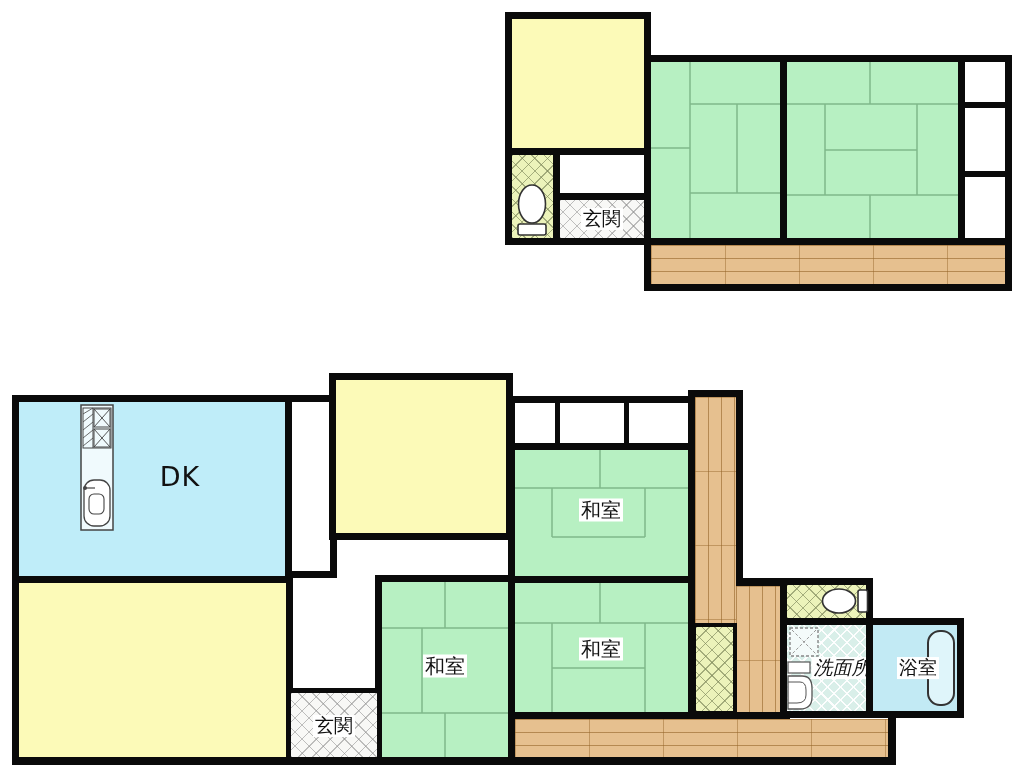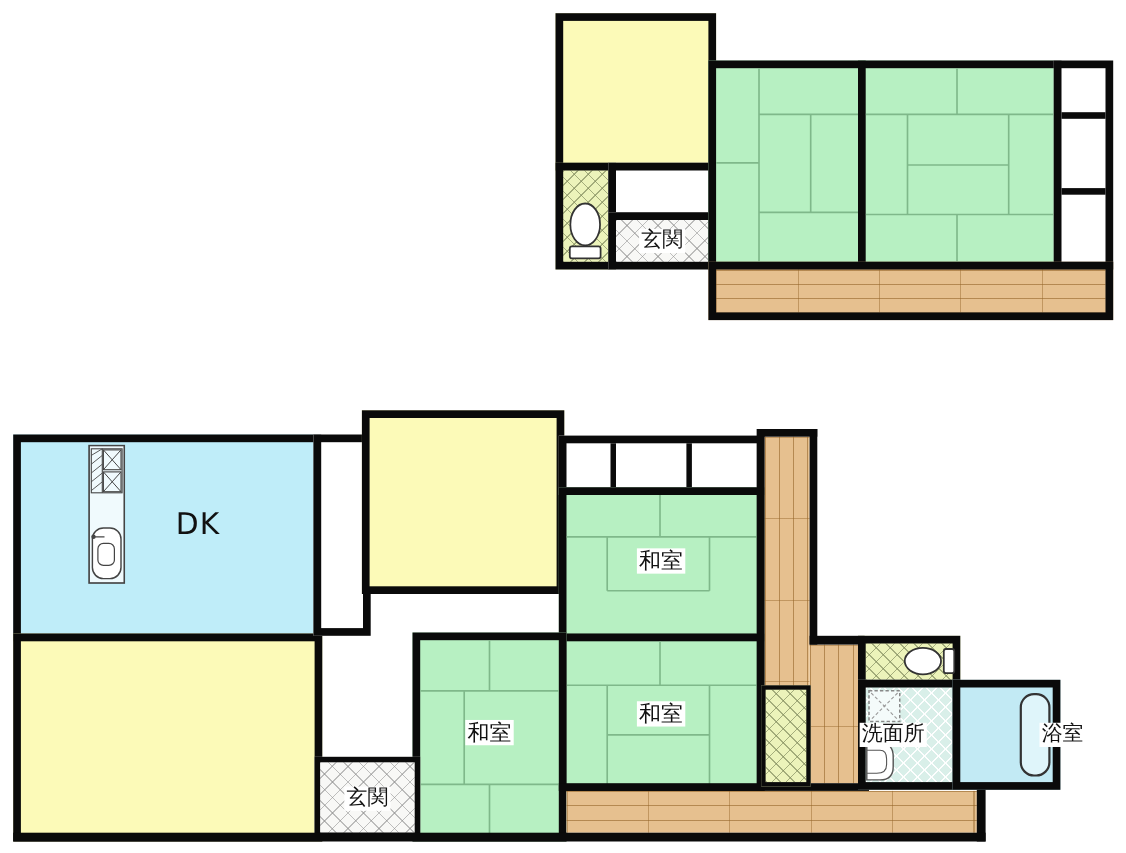--- a/index.html
+++ b/index.html
@@ -198,21 +198,21 @@
   <svg style="left:789px;top:627px;" width="30" height="30" viewBox="0 0 30 30">
     <rect x="1" y="1" width="28" height="28" fill="#f4fbfa" stroke="#888" stroke-width="1.4" stroke-dasharray="3 2"></rect>
     <line x1="3" y1="3" x2="27" y2="27" stroke="#999" stroke-width="1" stroke-dasharray="3 2"></line>
     <line x1="27" y1="3" x2="3" y2="27" stroke="#999" stroke-width="1" stroke-dasharray="3 2"></line>
   </svg>
   <svg style="left:786px;top:661px;" width="28" height="50" viewBox="0 0 28 50">
     <rect x="2" y="1" width="22" height="11" fill="#ffffff" stroke="#555" stroke-width="1.2"></rect>
     <path d="M2 15 H16 Q26 15 26 27 V36 Q26 48 14 48 H2 Z" fill="#ffffff" stroke="#555" stroke-width="1.3"></path>
     <path d="M2 21 H14 Q20 21 20 29 V34 Q20 42 11 42 H2" fill="none" stroke="#555" stroke-width="1"></path>
   </svg>
-  <span class="lbl lbl-sm" style="left:812px;top:668px;">洗面所</span>
+  <span class="lbl lbl-sm" style="left:842px;top:668px;font-style:italic;">洗面所</span>
 
   <div class="box fill-bath" style="left:866px;top:618px;width:98px;height:100px;"></div>
   <svg style="left:925px;top:629px;" width="32" height="78" viewBox="0 0 32 78">
     <rect x="3" y="2" width="26" height="74" rx="12" fill="#dff5fa" stroke="#333" stroke-width="2"></rect>
   </svg>
-  <span class="lbl lbl-sm" style="left:918px;top:668px;margin-left:48px;">浴室</span>
+  <span class="lbl lbl-sm" style="left:918px;top:668px;">浴室</span>
 
 </div>
 
 </body></html>

